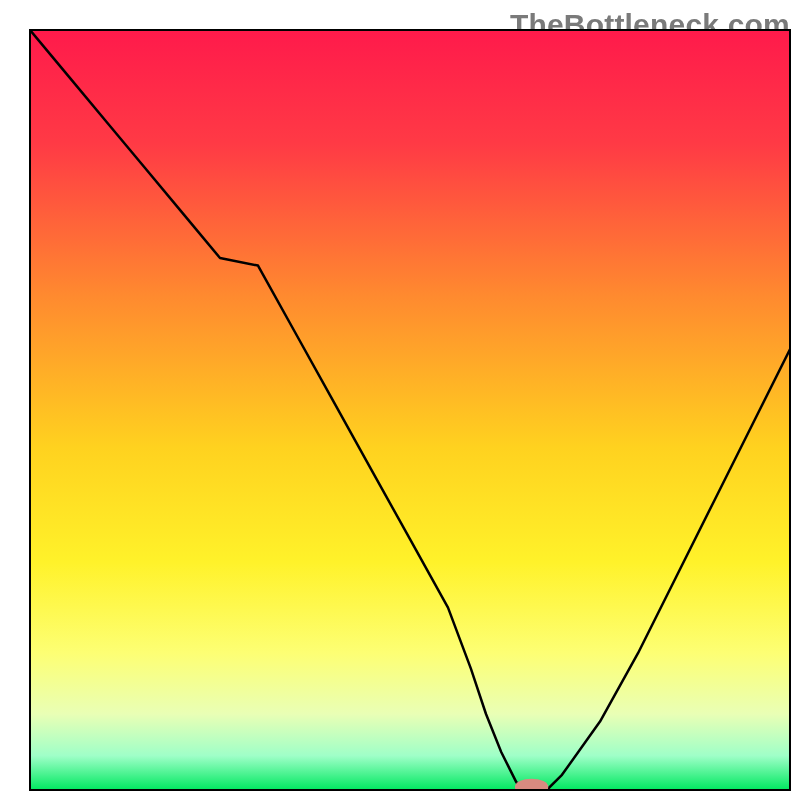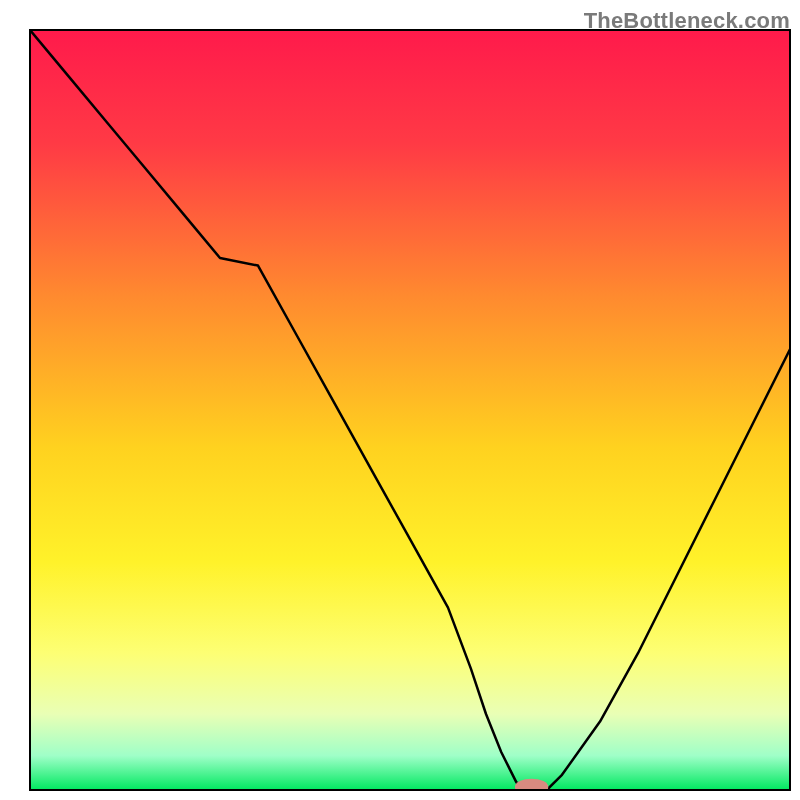--- a/index.html
+++ b/index.html
@@ -12,21 +12,21 @@
   }
   .stage {
     position: relative;
     width: 800px;
     height: 800px;
   }
   .watermark {
     position: absolute;
     top: 8px;
     right: 10px;
-    font-size: 22px;
+    font-size: 30px;
     font-weight: 600;
     color: #7a7a7a;
     letter-spacing: 0.2px;
   }
   svg {
     position: absolute;
     left: 0;
     top: 0;
   }
 </style>

